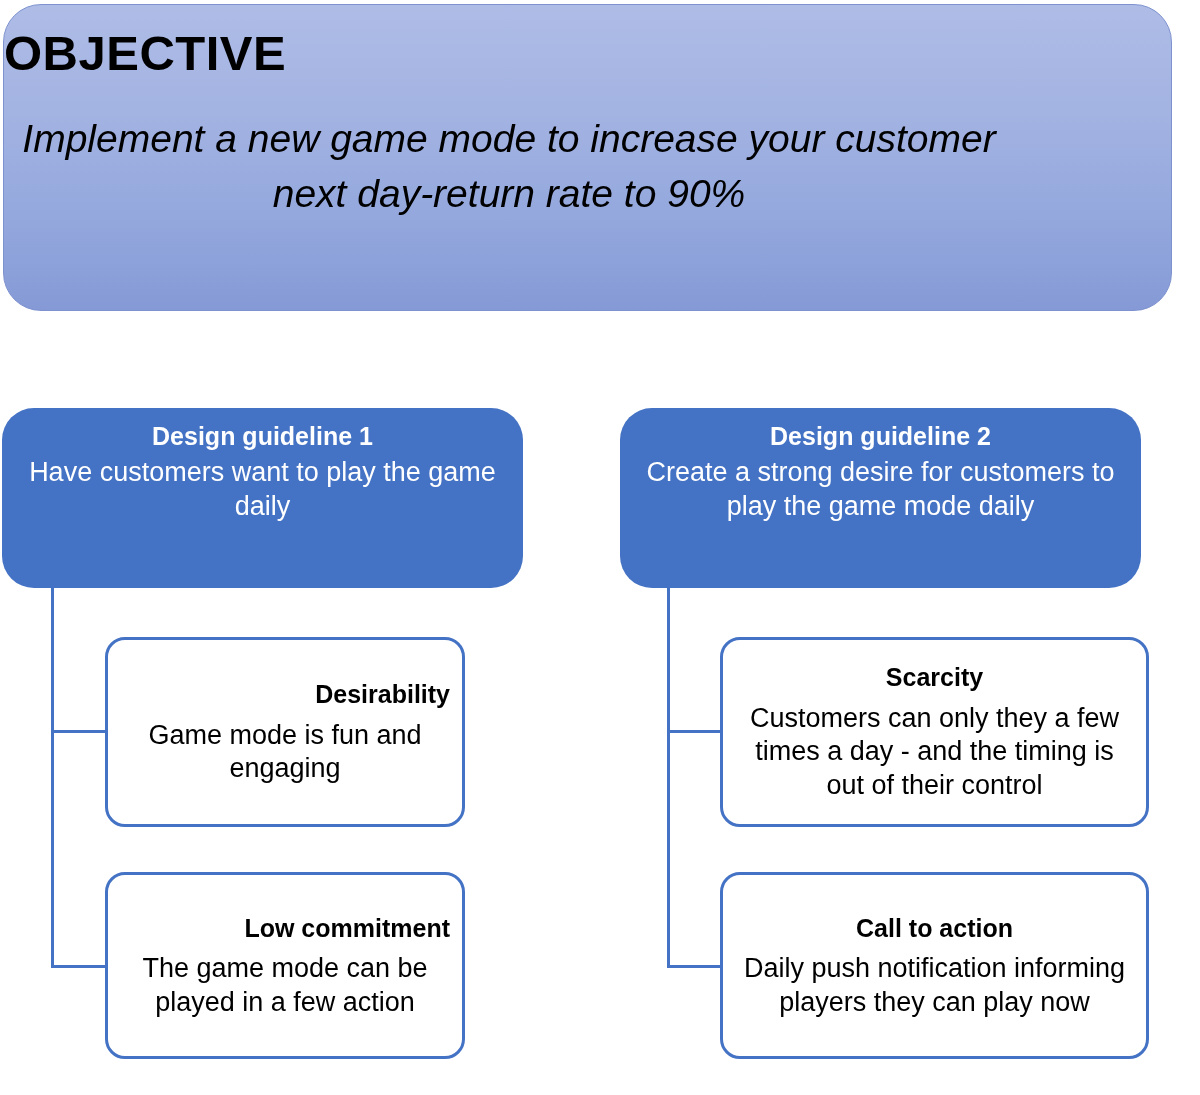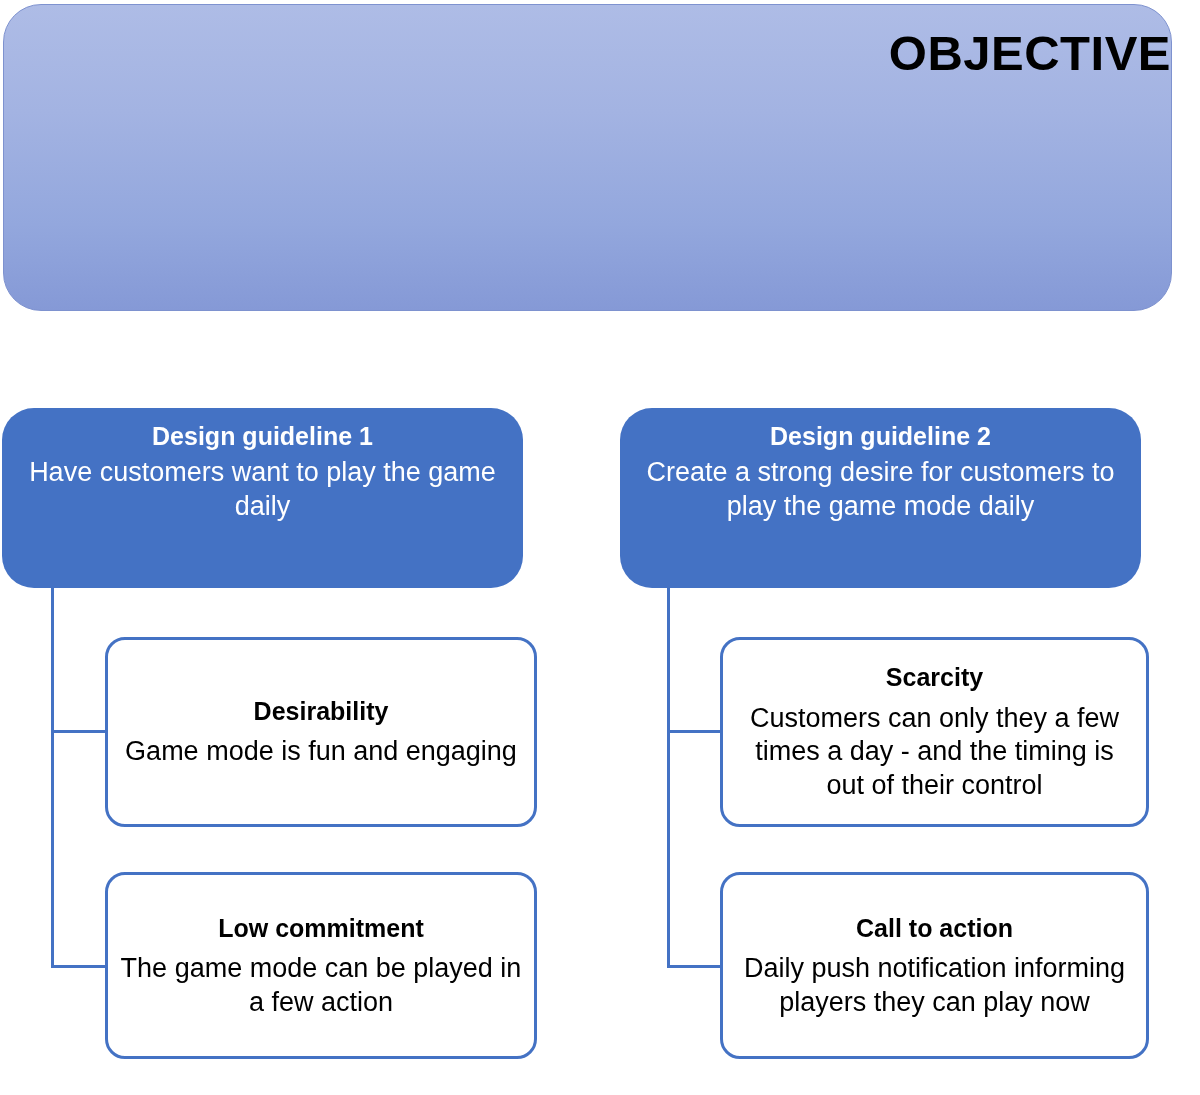--- a/index.html
+++ b/index.html
@@ -26,21 +26,21 @@
     left: 3px;
     top: 4px;
     width: 1169px;
     height: 307px;
     box-sizing: border-box;
     border-radius: 38px;
     border: 1px solid #7e92cf;
     background: linear-gradient(to bottom, #aebce6 0%, #a3b3e2 35%, #93a7dd 72%, #8599d6 100%);
     display: flex;
     flex-direction: column;
-    align-items: flex-end;
+    align-items: flex-start;
     justify-content: flex-start;
     padding-top: 22px;
   }
   .objective-title {
     font-size: 49px;
     font-weight: bold;
     letter-spacing: 0.5px;
     line-height: 1.1;
     text-align: center;
     color: #000000;
@@ -103,21 +103,21 @@
     border-radius: 20px;
     background: #ffffff;
     color: #000000;
     display: flex;
     flex-direction: column;
     align-items: center;
     justify-content: center;
     text-align: center;
     padding: 6px 12px;
   }
-  .column.left  .leaf-box { left: 105px; width: 432px; }
+  .column.left  .leaf-box { left: 105px; width: 360px; align-items: flex-end; }
   .column.right .leaf-box { left: 120px; width: 429px; }
 
   .leaf-box.slot-a { top: 637px; height: 190px; }
   .leaf-box.slot-b { top: 872px; height: 187px; }
 
   .leaf-title {
     font-size: 25px;
     font-weight: bold;
     line-height: 1.3;
   }
@@ -149,20 +149,21 @@
   .conn-h.to-a { top: 730px; }
   .conn-h.to-b { top: 965px; }
 </style>
 </head>
 <body>
 
 <div id="canvas">
 
   <div class="objective-box">
     <div class="objective-title">OBJECTIVE</div>
+    <div class="objective-sub">Implement a new game mode to increase your customer next day-return rate to 90%</div>
   </div>
 
   <div class="column left">
 
     <div class="conn conn-v"></div>
     <div class="conn conn-h to-a"></div>
     <div class="conn conn-h to-b"></div>
 
     <div class="guideline-box">
       <div class="guideline-title">Design guideline 1</div>

